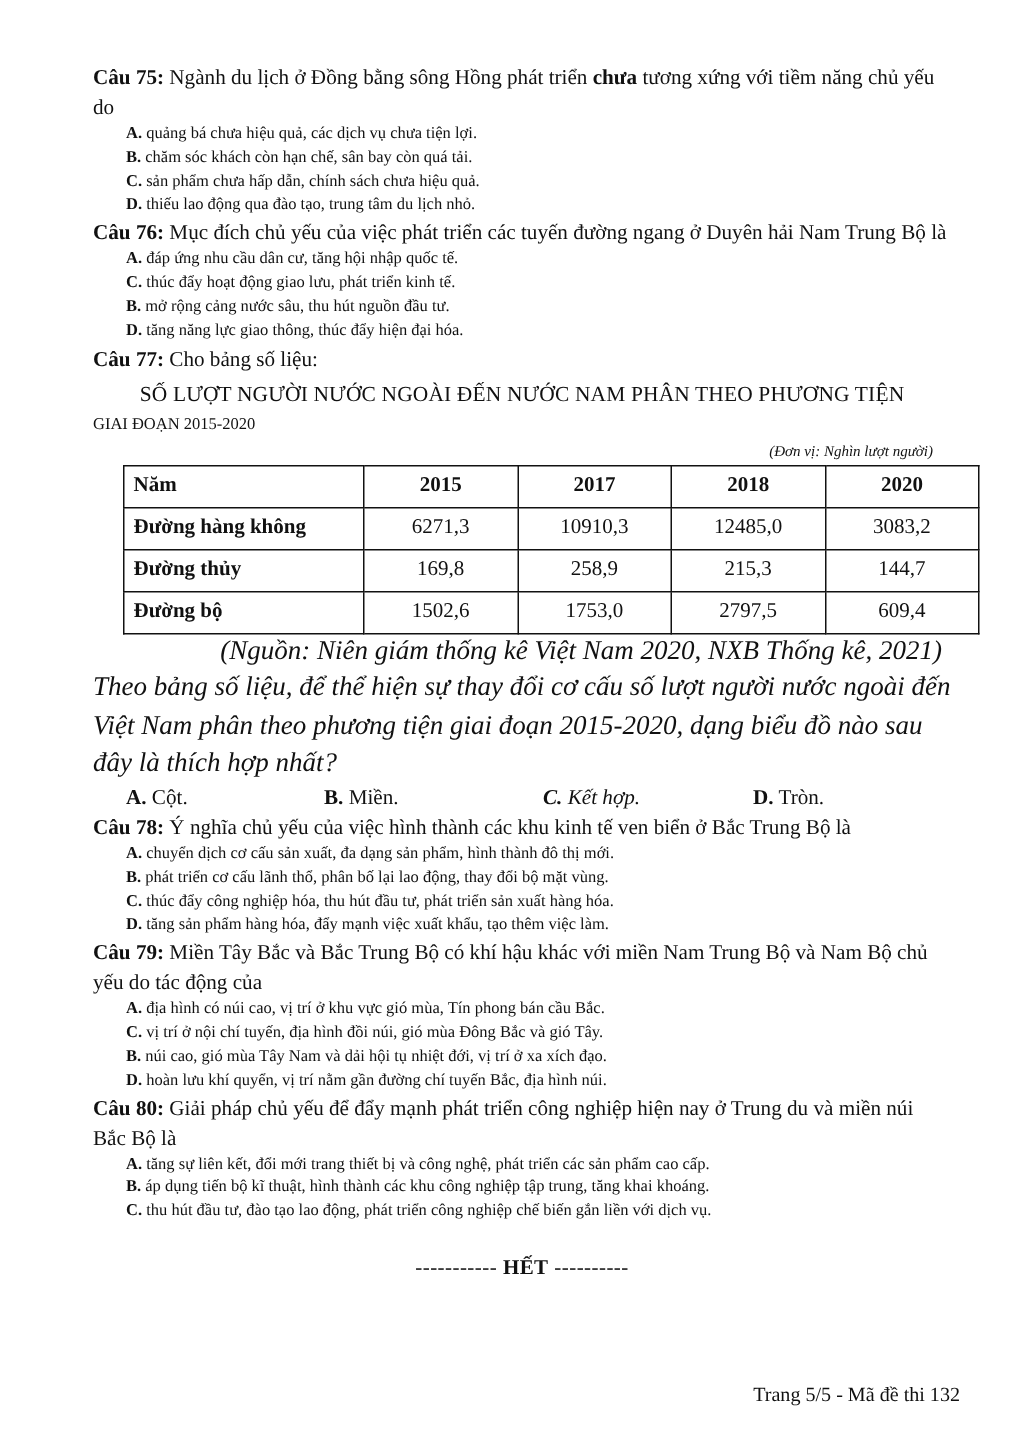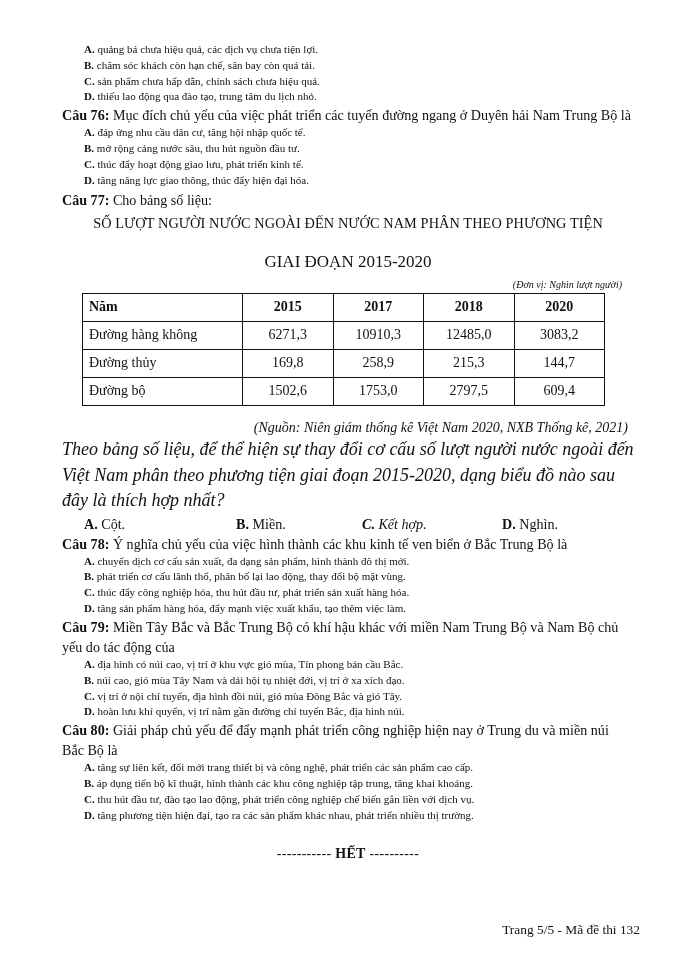--- a/index.html
+++ b/index.html
@@ -54,68 +54,67 @@
   }
   
   .tbl-title {
     text-align: center;
     font-size: 14.3px;
     line-height: 1.45;
     letter-spacing: 0.1px;
     margin-top: 3px;
   }
   .tbl-title2 {
-    text-align: center;
-    font-size: 17px;
+    font-size: 11px;
     line-height: 1.45;
-    margin-top: 17px;
+    margin-top: 3px;
   }
   .unit {
     text-align: right;
     font-style: italic;
     font-size: 10px;
     padding-right: 12px;
     margin-top: 4px;
     margin-bottom: 3px;
   }
   table.data {
     border-collapse: collapse;
-    width: 523px;
+    width: 571px;
     margin-left: 20px;
     table-layout: fixed;
   }
   table.data td, table.data th {
     border: 1.1px solid #111111;
     font-size: 14px;
     padding: 3px 6px 4px 6px;
     height: 20px;
   }
   table.data th.rowhead,
   table.data td.rowhead {
     text-align: left;
     font-weight: bold;
     width: 147px;
   }
   table.data td.rowlabel {
     text-align: left;
-    font-weight: normal;
+    font-weight: bold;
     margin-top: 20px;
   }
   table.data th.colhead {
     text-align: center;
     font-weight: bold;
   }
   table.data td.num {
     text-align: center;
   }
   .source {
     text-align: right;
     font-style: italic;
-    font-size: 14px;
-    margin-top: 14px;
+    font-size: 18px;
+    margin-top: 0;
     padding-right: 6px;
   }
   .after-table {
     font-size: 18px;
     line-height: 1.42;
     margin-top: 1px;
     font-style: italic;
   }
   .opt-row {
     position: relative;
@@ -123,21 +122,21 @@
     line-height: 1.44;
     height: 20px;
     padding-left: 22px;
   }
   .opt-row .cell {
     position: absolute;
     top: 0;
   }
   .opt-row .cell .ol { font-weight: bold; }
   .c1 { left: 22px; }
-  .c2 { left: 174px; }
+  .c2 { left: 154px; }
   .c3 { left: 300px; font-style: italic; }
   .c4 { left: 440px; }
 
   .hr-end {
     text-align: center;
     font-size: 14px;
     margin-top: 22px;
     letter-spacing: 0.3px;
   }
   .hr-end .het { font-weight: bold; }
@@ -149,31 +148,32 @@
   }
   .sp { margin-top: 1px; }
 </style>
 </head>
 <body>
 
 <div class="page">
   <div class="content">
 
     <div class="q-block">
+      <div class="q-stem"><span class="q-label">Câu 75:</span><span> Ngành du lịch ở Đồng bằng sông Hồng phát triển </span><span class="em">chưa</span><span> tương xứng với tiềm năng chủ yếu do</span></div>
       <div class="opt"><span class="ol">A.</span><span> quảng bá chưa hiệu quả, các dịch vụ chưa tiện lợi.</span></div>
       <div class="opt"><span class="ol">B.</span><span> chăm sóc khách còn hạn chế, sân bay còn quá tải.</span></div>
       <div class="opt"><span class="ol">C.</span><span> sản phẩm chưa hấp dẫn, chính sách chưa hiệu quả.</span></div>
       <div class="opt"><span class="ol">D.</span><span> thiếu lao động qua đào tạo, trung tâm du lịch nhỏ.</span></div>
     </div>
 
     <div class="q-block">
       <div class="q-stem"><span class="q-label">Câu 76:</span><span> Mục đích chủ yếu của việc phát triển các tuyến đường ngang ở Duyên hải Nam Trung Bộ là</span></div>
       <div class="opt"><span class="ol">A.</span><span> đáp ứng nhu cầu dân cư, tăng hội nhập quốc tế.</span></div>
+      <div class="opt"><span class="ol">C.</span><span> thúc đẩy hoạt động giao lưu, phát triển kinh tế.</span></div>
       <div class="opt"><span class="ol">B.</span><span> mở rộng cảng nước sâu, thu hút nguồn đầu tư.</span></div>
-      <div class="opt"><span class="ol">C.</span><span> thúc đẩy hoạt động giao lưu, phát triển kinh tế.</span></div>
       <div class="opt"><span class="ol">D.</span><span> tăng năng lực giao thông, thúc đẩy hiện đại hóa.</span></div>
     </div>
 
     <div class="q-block">
       <div class="q-stem sp"><span class="q-label">Câu 77:</span><span> Cho bảng số liệu:</span></div>
 
       <div class="tbl-title">SỐ LƯỢT NGƯỜI NƯỚC NGOÀI ĐẾN NƯỚC NAM PHÂN THEO PHƯƠNG TIỆN</div>
       <div class="tbl-title2">GIAI ĐOẠN 2015-2020</div>
       <div class="unit">(Đơn vị: Nghìn lượt người)</div>
 
@@ -211,46 +211,45 @@
         </table>
 
       <div class="source">(Nguồn: Niên giám thống kê Việt Nam 2020, NXB Thống kê, 2021)</div>
 
       <div class="after-table">Theo bảng số liệu, để thể hiện sự thay đổi cơ cấu số lượt người nước ngoài đến Việt Nam phân theo phương tiện giai đoạn 2015-2020, dạng biểu đồ nào sau đây là thích hợp nhất?</div>
 
       <div class="opt-row">
         <span class="cell c1"><span class="ol">A.</span><span> Cột.</span></span>
         <span class="cell c2"><span class="ol">B.</span><span> Miền.</span></span>
         <span class="cell c3"><span class="ol">C.</span><span> Kết hợp.</span></span>
-        <span class="cell c4"><span class="ol">D.</span><span> Nghìn.</span></span>
+        <span class="cell c4"><span class="ol">D.</span><span> Tròn.</span></span>
       </div>
     </div>
 
     <div class="q-block">
       <div class="q-stem"><span class="q-label">Câu 78:</span><span> Ý nghĩa chủ yếu của việc hình thành các khu kinh tế ven biển ở Bắc Trung Bộ là</span></div>
       <div class="opt"><span class="ol">A.</span><span> chuyển dịch cơ cấu sản xuất, đa dạng sản phẩm, hình thành đô thị mới.</span></div>
       <div class="opt"><span class="ol">B.</span><span> phát triển cơ cấu lãnh thổ, phân bố lại lao động, thay đổi bộ mặt vùng.</span></div>
       <div class="opt"><span class="ol">C.</span><span> thúc đẩy công nghiệp hóa, thu hút đầu tư, phát triển sản xuất hàng hóa.</span></div>
       <div class="opt"><span class="ol">D.</span><span> tăng sản phẩm hàng hóa, đẩy mạnh việc xuất khẩu, tạo thêm việc làm.</span></div>
     </div>
 
     <div class="q-block">
       <div class="q-stem"><span class="q-label">Câu 79:</span><span> Miền Tây Bắc và Bắc Trung Bộ có khí hậu khác với miền Nam Trung Bộ và Nam Bộ chủ yếu do tác động của</span></div>
       <div class="opt"><span class="ol">A.</span><span> địa hình có núi cao, vị trí ở khu vực gió mùa, Tín phong bán cầu Bắc.</span></div>
+      <div class="opt"><span class="ol">C.</span><span> vị trí ở nội chí tuyến, địa hình đồi núi, gió mùa Đông Bắc và gió Tây.</span></div>
       <div class="opt"><span class="ol">B.</span><span> núi cao, gió mùa Tây Nam và dải hội tụ nhiệt đới, vị trí ở xa xích đạo.</span></div>
-      <div class="opt"><span class="ol">C.</span><span> vị trí ở nội chí tuyến, địa hình đồi núi, gió mùa Đông Bắc và gió Tây.</span></div>
       <div class="opt"><span class="ol">D.</span><span> hoàn lưu khí quyển, vị trí nằm gần đường chí tuyến Bắc, địa hình núi.</span></div>
     </div>
 
     <div class="q-block">
       <div class="q-stem"><span class="q-label">Câu 80:</span><span> Giải pháp chủ yếu để đẩy mạnh phát triển công nghiệp hiện nay ở Trung du và miền núi Bắc Bộ là</span></div>
       <div class="opt"><span class="ol">A.</span><span> tăng sự liên kết, đổi mới trang thiết bị và công nghệ, phát triển các sản phẩm cao cấp.</span></div>
       <div class="opt"><span class="ol">B.</span><span> áp dụng tiến bộ kĩ thuật, hình thành các khu công nghiệp tập trung, tăng khai khoáng.</span></div>
       <div class="opt"><span class="ol">C.</span><span> thu hút đầu tư, đào tạo lao động, phát triển công nghiệp chế biến gắn liền với dịch vụ.</span></div>
-      <div class="opt"><span class="ol">D.</span><span> tăng phương tiện hiện đại, tạo ra các sản phẩm khác nhau, phát triển nhiều thị trường.</span></div>
     </div>
 
     <div class="hr-end"><span>-----------</span><span>&nbsp;</span><span class="het">HẾT</span><span>&nbsp;</span><span>----------</span></div>
 
   </div>
 
   <div class="footer">Trang 5/5 - Mã đề thi 132</div>
 </div>
 
 </body></html>

